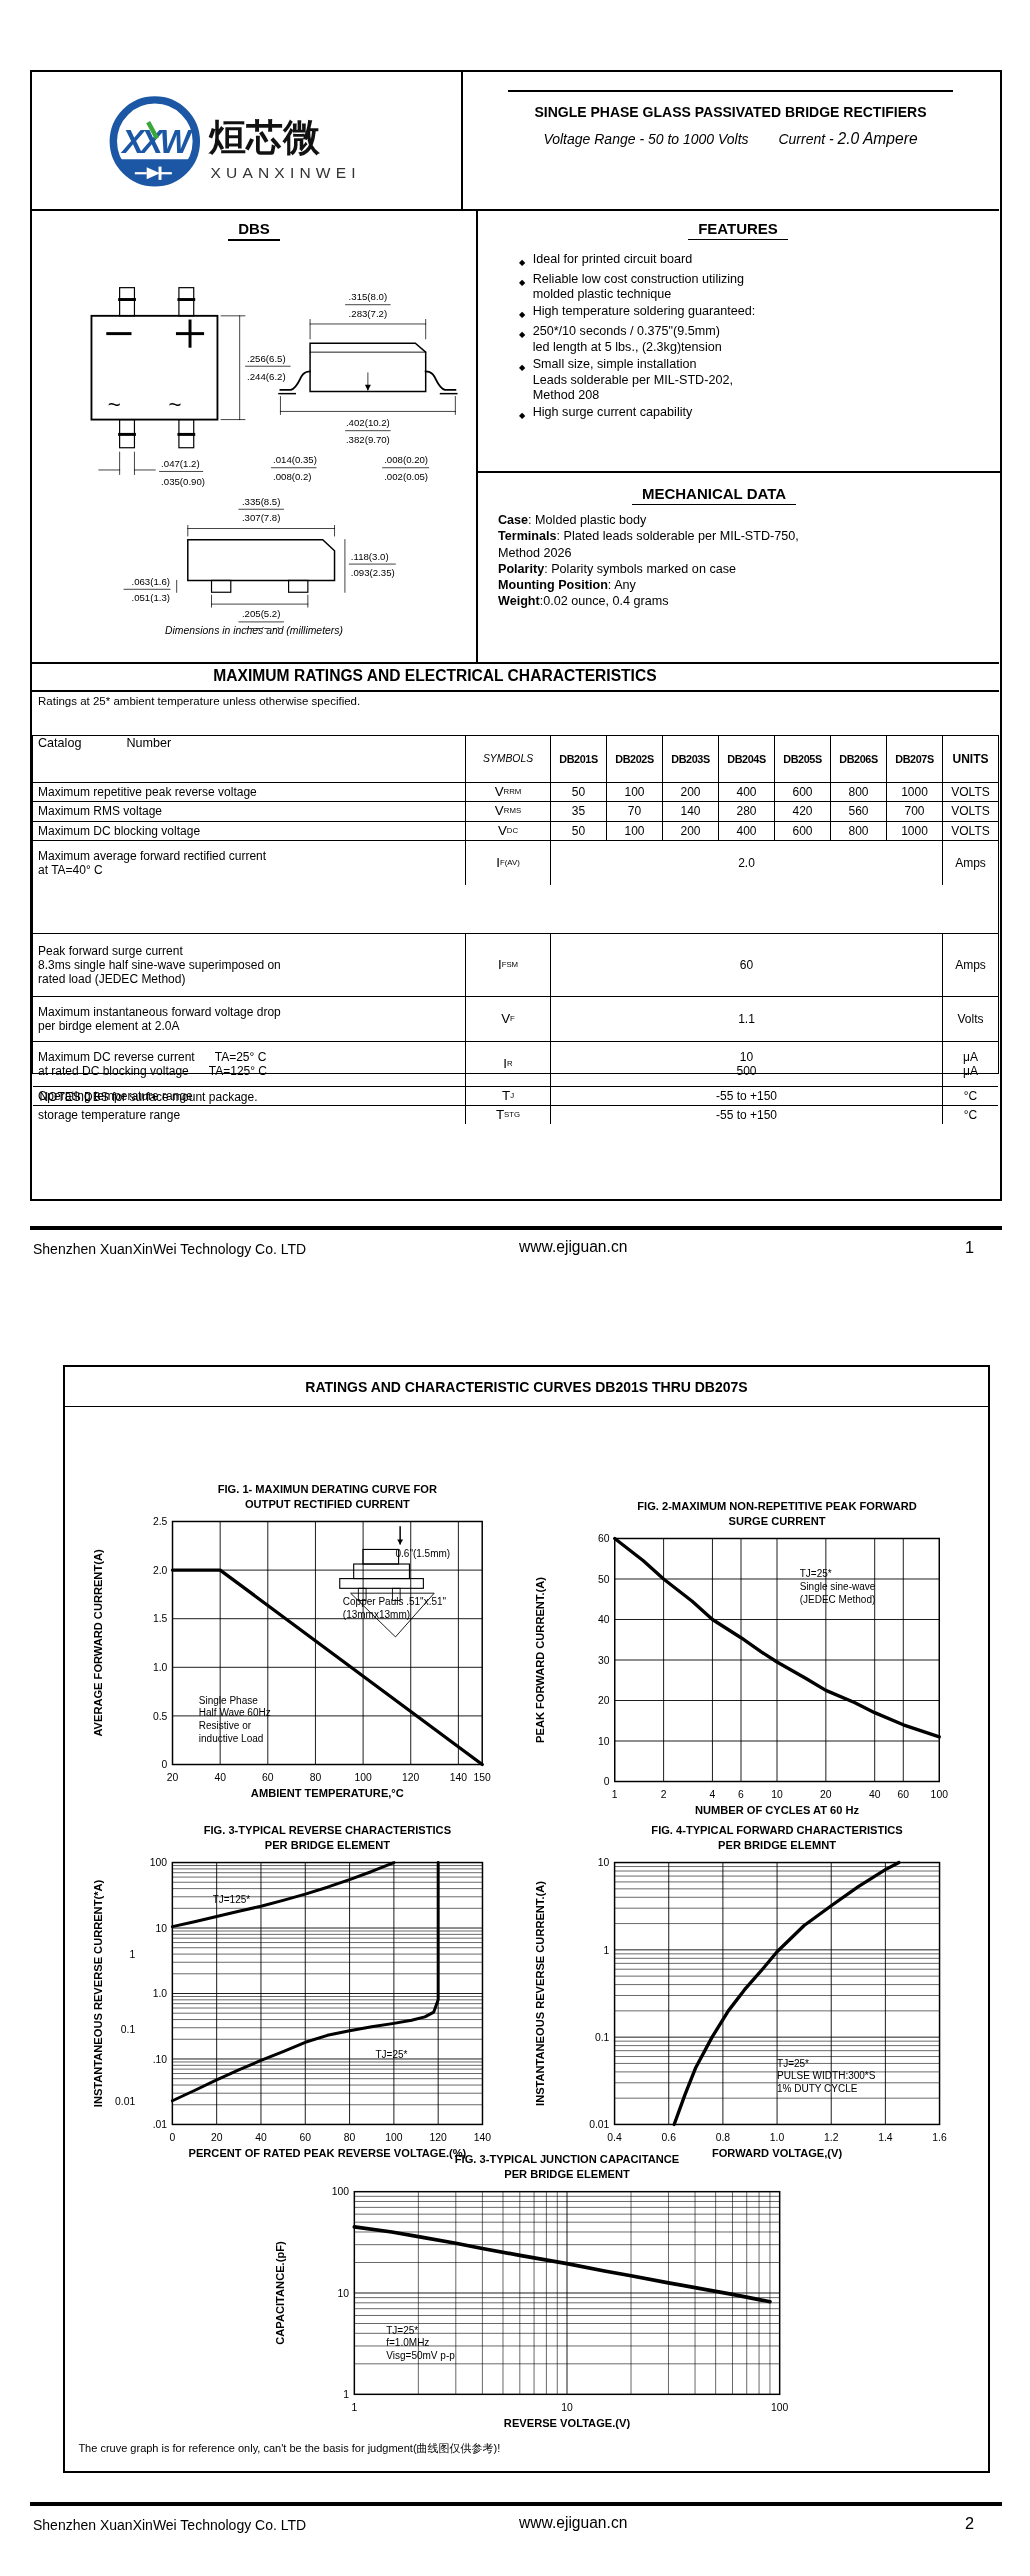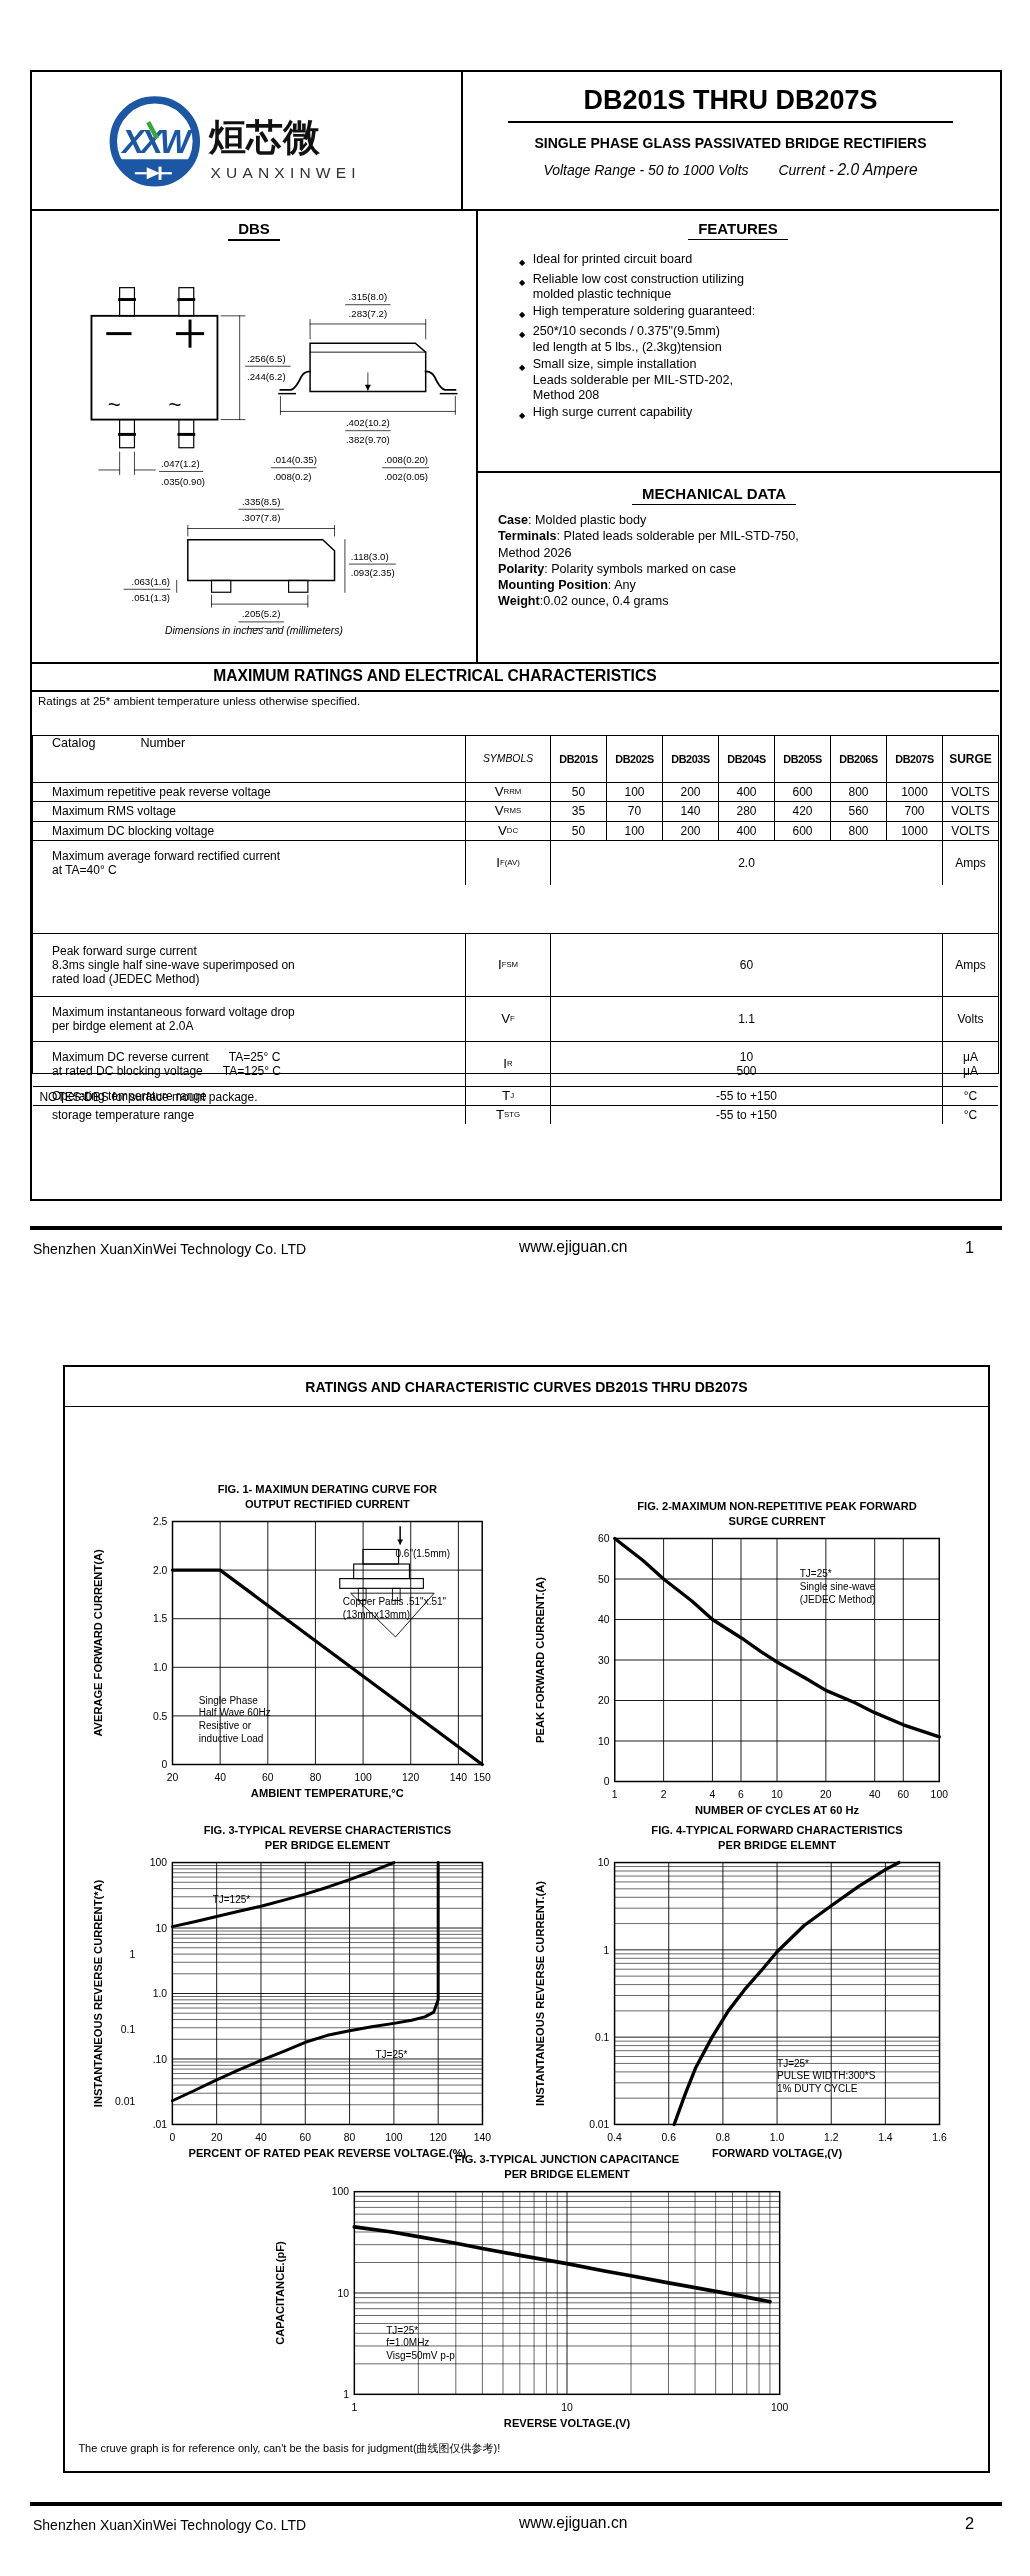--- a/index.html
+++ b/index.html
@@ -21,21 +21,21 @@
   .mech-line{font-size:12.6px;line-height:16.3px;margin-left:22px;}
   .mech-line b{font-weight:700;}
   .banner{font-size:15.6px;font-weight:700;}
   .conds{font-size:11.5px;line-height:15.6px;}
   #t1{position:absolute;border:1.5px solid #000;box-sizing:border-box;background:#fff;}
   .trow{display:grid;grid-template-columns:433px 85px repeat(7,56px) 1fr;}
   .trow>div{border-right:1.1px solid #000;border-top:1.1px solid #000;display:flex;flex-direction:column;
     justify-content:center;align-items:center;font-size:12px;line-height:14px;overflow:hidden;}
   .trow>div:last-child{border-right:none;}
   .trow.first>div{border-top:none;}
-  .cell-label{align-items:flex-start !important;padding-left:19px;}
+  .cell-label{align-items:flex-start !important;padding-left:5px;}
   .thead .hdr-part{font-weight:700;font-size:10.8px;letter-spacing:-0.4px;}
   .thead .hdr-sym{font-style:italic;font-size:10.4px;}
   .thead .hdr-units{font-weight:700;font-size:12px;}
   .sym-main{font-size:13.4px;}
   .sym-sub{font-size:7.8px;vertical-align:-2.2px;}
   .notesline{font-size:12px;}
   .footer-co{font-size:14px;}
   .footer-url{font-size:15.6px;}
   .footer-pg{font-size:16.3px;}
   .fig{position:absolute;}
@@ -64,21 +64,20 @@
         <line x1="78" y1="131" x2="94" y2="131" stroke="#fff" stroke-width="3"></line>
         <polygon points="94,123 94,139 112,131" fill="#fff"></polygon>
         <line x1="112" y1="122" x2="112" y2="140" stroke="#fff" stroke-width="4"></line>
         <line x1="112" y1="131" x2="128" y2="131" stroke="#fff" stroke-width="3"></line>
       </g>
       <text x="178" y="100" font-size="50" font-weight="700" fill="#111">烜芯微</text>
       <text x="180" y="138" font-size="21" letter-spacing="7" fill="#333">XUANXINWEI</text>
     </svg>
 
     <div class="abs ctr" style="left:429px;top:13.4px;width:539px">
-      <div class="title-main">DB201S THRU DB207S</div>
       <div class="title-underline" style="width:445px"></div>
       <div class="subtitle" style="margin-top:12px">SINGLE PHASE GLASS PASSIVATED BRIDGE RECTIFIERS</div>
       <div class="rangeline" style="margin-top:10px">
         <span>Voltage Range - 50 to 1000 Volts</span>
         <span style="display:inline-block;width:22px"></span>
         <span>Current -</span>
         <span style="font-size:15.6px">2.0 Ampere</span>
       </div>
     </div>
 
@@ -250,21 +249,21 @@
             <span>Number</span>
           </div>
           <div class="hdr-sym">SYMBOLS</div>
           <div class="hdr-part">DB201S</div>
           <div class="hdr-part">DB202S</div>
           <div class="hdr-part">DB203S</div>
           <div class="hdr-part">DB204S</div>
           <div class="hdr-part">DB205S</div>
           <div class="hdr-part">DB206S</div>
           <div class="hdr-part">DB207S</div>
-          <div class="hdr-units">SURGE</div>
+          <div class="hdr-units">UNITS</div>
         </div>
         <div class="trow" style="height: 19.3px;">
           <div class="cell-label">
             <div>Maximum repetitive peak reverse voltage</div>
           </div>
           <div style="flex-direction: row;">
             <span class="sym-main">V</span>
             <span class="sym-sub">RRM</span>
           </div>
           <div>50</div>

